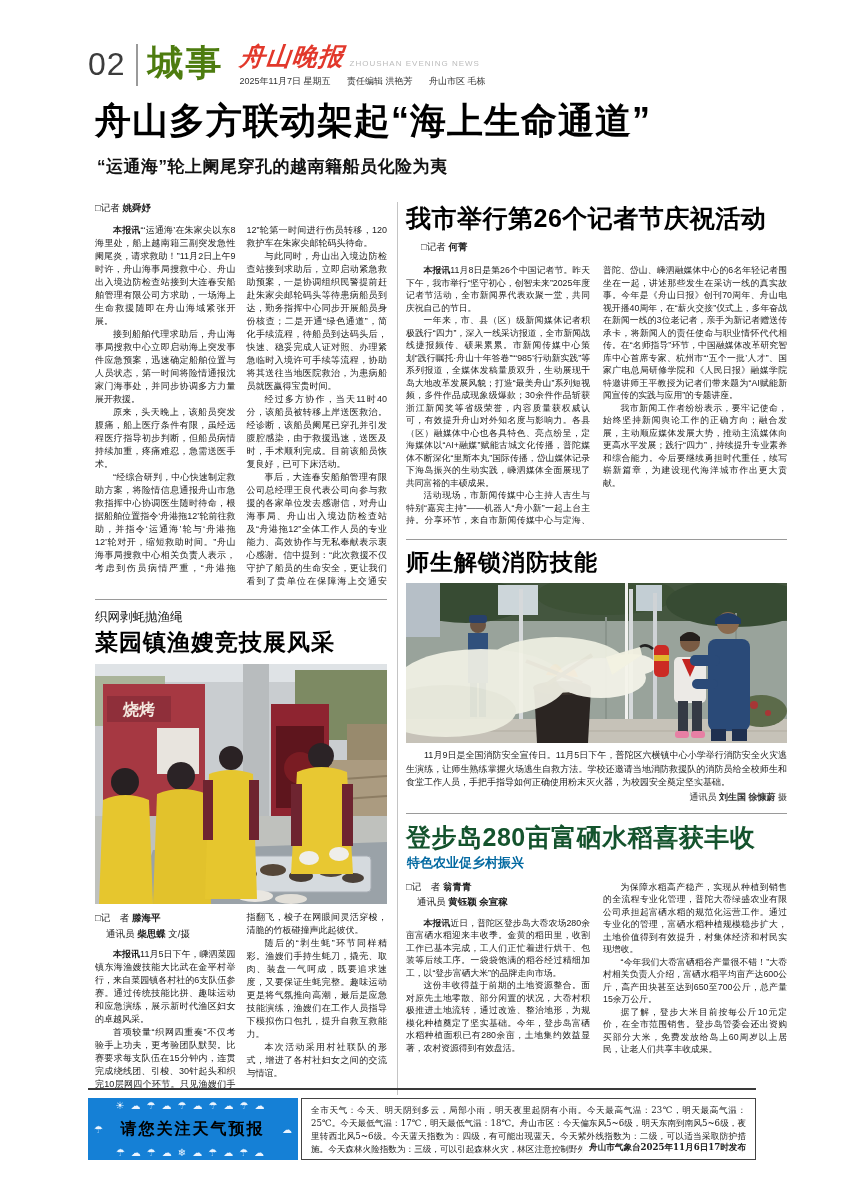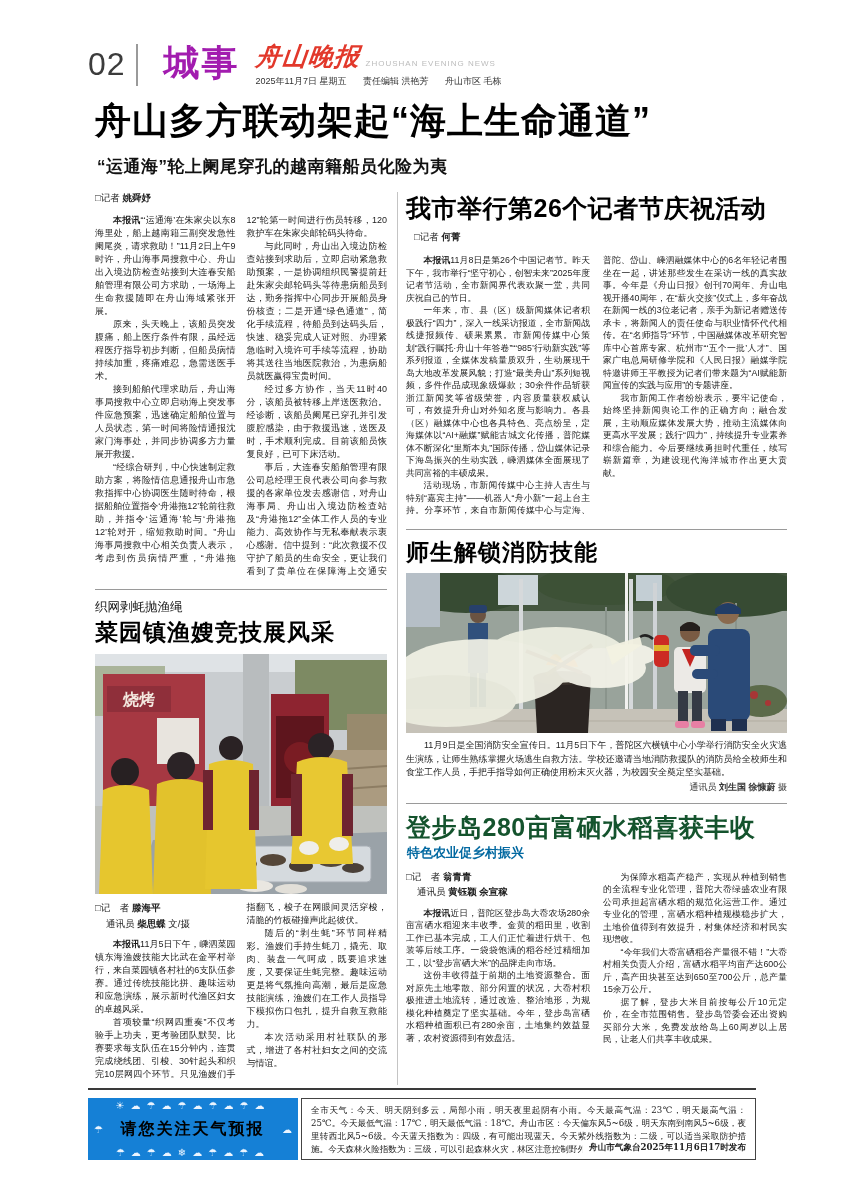--- a/index.html
+++ b/index.html
@@ -3,36 +3,36 @@
 <meta charset="utf-8">
 <style>
   html,body{margin:0;padding:0;background:#e9e9e9;}
   .page{position:relative;width:842px;height:1191px;background:#ffffff;margin:0 auto;
         font-family:"Liberation Sans",sans-serif;color:#1a1a1a;overflow:hidden;}
 
   
   .hdr{position:absolute;left:88px;top:42px;display:flex;align-items:flex-start;}
   .pagenum{font-size:32px;line-height:44px;color:#3c3c3c;font-weight:400;letter-spacing:1px;}
   .hdr-sep{width:2px;height:42px;background:#9a9a9a;margin:2px 10px 0 10px;}
-  .section-title{font-size:36px;line-height:42px;font-weight:900;color:#a21caf;letter-spacing:2px;margin-left:16px;}
+  .section-title{font-size:36px;line-height:42px;font-weight:900;color:#4d7c0f;letter-spacing:2px;}
   .masthead{margin-left:16px;padding-top:2px;}
   .masthead-row{display:flex;align-items:flex-end;}
   .masthead-cn{font-family:"DejaVu Serif",serif;font-size:25px;line-height:26px;font-weight:700;
                color:#e2382b;font-style:italic;transform:skewX(-6deg);letter-spacing:1px;}
   .masthead-en{font-size:8px;color:#bcbcbc;letter-spacing:1px;margin:0 0 2px 6px;white-space:nowrap;}
   .dateline{margin-top:5px;font-size:9px;color:#333;}
   .dateline span{margin-right:14px;}
 
   
   .lead-hl{position:absolute;left:95px;top:99px;width:700px;}
   .lead-hl h1{margin:0;font-size:36px;line-height:44px;font-weight:900;color:#000;letter-spacing:1px;white-space:nowrap;}
   .lead-hl h2{margin:14px 0 0 2px;font-size:17px;line-height:20px;font-weight:600;color:#111;letter-spacing:.5px;}
 
   
-  .grid{position:absolute;left:95px;top:192px;width:692px;height:893px;display:flex;}
+  .grid{position:absolute;left:95px;top:202px;width:692px;height:893px;display:flex;}
   .col-left{width:292px;flex:none;}
   .vrule{width:1px;background:#c4c4c4;margin:0 8px 0 10px;flex:none;}
   .col-right{width:381px;flex:none;}
 
   .byline{font-size:9.5px;color:#222;}
   .byline b{font-weight:700;}
   .byline .b2{padding-left:11px;margin-top:3px;}
 
   .body{font-size:9px;line-height:13px;text-align:justify;color:#1c1c1c;overflow:hidden;column-fill:auto;}
   .body p{margin:0;text-indent:2em;}
@@ -49,21 +49,21 @@
 
   
   .kicker{font-size:12.5px;color:#111;margin:4px 0 3px 0;}
   .fisher-hl{margin:0 0 8px 0;font-size:23px;line-height:27px;font-weight:900;color:#000;letter-spacing:1px;}
   .photo1{display:block;width:292px;height:240px;background:#cfd3d6;}
   .fisher-body{height:182px;margin-top:7px;}
   .byline-block{margin-bottom:8px;}
 
   
   .j-hl{margin:2px 0 8px 0;font-size:25px;line-height:29px;font-weight:900;color:#000;letter-spacing:.5px;white-space:nowrap;}
-  .j-byline{margin:2px 0 10px 8px;}
+  .j-byline{margin:2px 0 10px 15px;}
   .j-body{height:266px;}
 
   
   .fire-hl{margin:2px 0 7px 0;font-size:23px;line-height:27px;font-weight:900;color:#000;letter-spacing:1px;}
   .photo2{display:block;width:381px;height:160px;background:#9aa29c;}
   .caption-wrap{position:relative;margin-top:6px;}
   .caption{font-size:9px;line-height:13.5px;text-align:justify;text-indent:2em;color:#1c1c1c;margin:0;}
   .credit{font-size:9px;color:#333;text-align:right;margin-top:1px;}
   .credit b{font-weight:700;}
 
@@ -121,23 +121,23 @@
 
       <div class="byline a1-byline">
         <span>□记者</span>
         <b>姚舜妤</b>
       </div>
 
       <div class="body cols2-narrow a1-body">
 
           <p class="para"><b class="lead">本报讯</b><span>“‘运通海’在朱家尖以东8海里处，船上越南籍三副突发急性阑尾炎，请求救助！”11月2日上午9时许，舟山海事局搜救中心、舟山出入境边防检查站接到大连春安船舶管理有限公司方求助，一场海上生命救援随即在舟山海域紧张开展。</span></p>
 
+          <p class="para"><span>接到船舶代理求助后，舟山海事局搜救中心立即启动海上突发事件应急预案，迅速确定船舶位置与人员状态，第一时间将险情通报沈家门海事处，并同步协调多方力量展开救援。</span></p>
+
           <p class="para"><span>原来，头天晚上，该船员突发腹痛，船上医疗条件有限，虽经远程医疗指导初步判断，但船员病情持续加重，疼痛难忍，急需送医手术。</span></p>
-
-          <p class="para"><span>接到船舶代理求助后，舟山海事局搜救中心立即启动海上突发事件应急预案，迅速确定船舶位置与人员状态，第一时间将险情通报沈家门海事处，并同步协调多方力量展开救援。</span></p>
 
           <p class="para"><span>“经综合研判，中心快速制定救助方案，将险情信息通报舟山市急救指挥中心协调医生随时待命，根据船舶位置指令‘舟港拖12’轮前往救助，并指令‘运通海’轮与‘舟港拖12’轮对开，缩短救助时间。”舟山海事局搜救中心相关负责人表示，考虑到伤员病情严重，“舟港拖12”轮第一时间进行伤员转移，120救护车在朱家尖邮轮码头待命。</span></p>
 
           <p class="para"><span>与此同时，舟山出入境边防检查站接到求助后，立即启动紧急救助预案，一是协调组织民警提前赶赴朱家尖邮轮码头等待患病船员到达，勤务指挥中心同步开展船员身份核查；二是开通“绿色通道”，简化手续流程，待船员到达码头后，快速、稳妥完成人证对照、办理紧急临时入境许可手续等流程，协助将其送往当地医院救治，为患病船员就医赢得宝贵时间。</span></p>
 
           <p class="para"><span>经过多方协作，当天11时40分，该船员被转移上岸送医救治。经诊断，该船员阑尾已穿孔并引发腹腔感染，由于救援迅速，送医及时，手术顺利完成。目前该船员恢复良好，已可下床活动。</span></p>
 
           <p class="para"><span>事后，大连春安船舶管理有限公司总经理王良代表公司向参与救援的各家单位发去感谢信，对舟山海事局、舟山出入境边防检查站及“舟港拖12”全体工作人员的专业能力、高效协作与无私奉献表示衷心感谢。信中提到：“此次救援不仅守护了船员的生命安全，更让我们看到了贵单位在保障海上交通安全、服务企业发展方面的强大能力与深厚情怀。”</span></p>
         </div>
 

